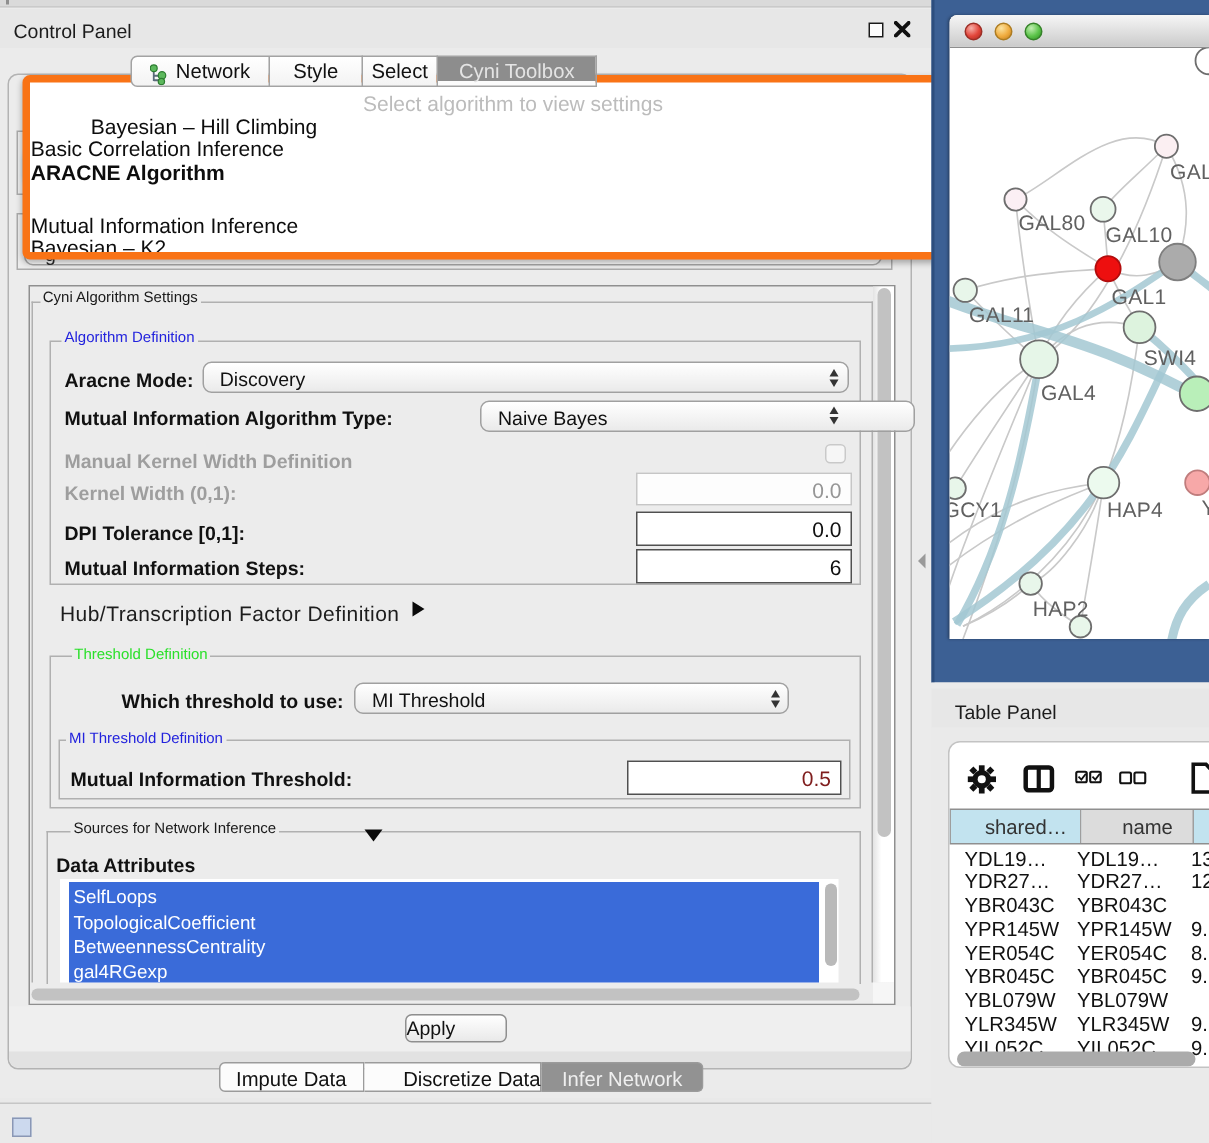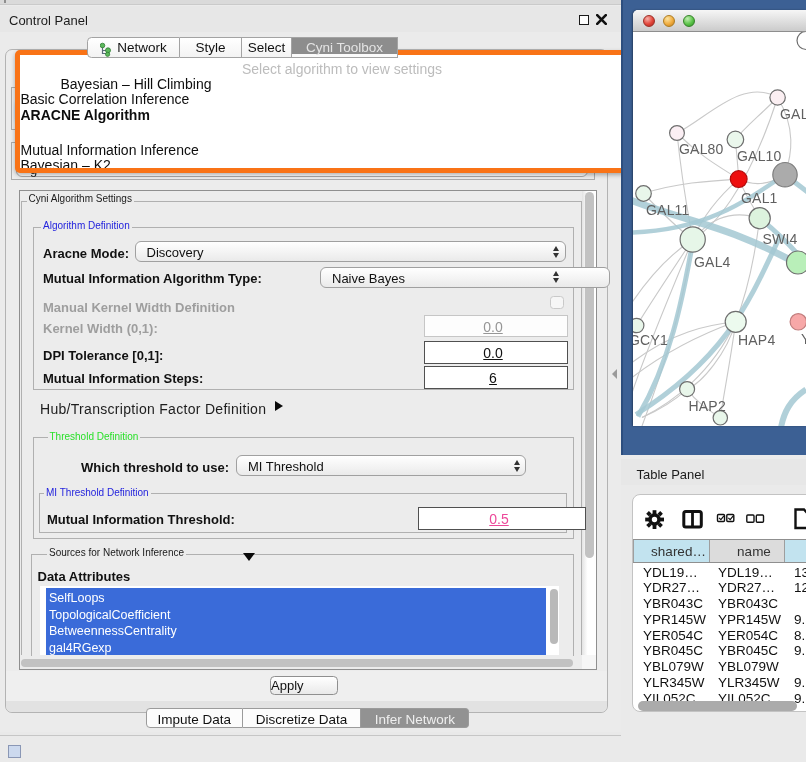--- a/index.html
+++ b/index.html
@@ -3,21 +3,21 @@
 <meta charset="utf-8">
 <style>
 * { margin:0; padding:0; box-sizing:border-box; }
 html,body { width:806px; height:762px; overflow:hidden; }
 body { font-family:"Liberation Sans", sans-serif; background:#e9e9e9; position:relative; }
 .abs { position:absolute; }
 .lbl { position:absolute; font-size:13px; font-weight:bold; color:#111; }
 .glbl { position:absolute; font-size:13px; font-weight:bold; color:#9e9e9e; }
 .grp { position:absolute; border:1px solid #b0b0b0; }
 .gt { position:absolute; font-size:10px; background:#ececec; padding:0 2px; }
-.fld { position:absolute; font-size:14px; text-align:center;text-decoration:underline; }
+.fld { position:absolute; font-size:14px; text-align:right; }
 .combo { position:absolute; background:linear-gradient(#ffffff,#eaeaea); border:1px solid #a0a0a0; border-radius:6px; font-size:13px; color:#111; }
 .combo span { position:absolute; left:11px; top:3px; }
 .car { position:absolute; width:0; height:0; border-left:3.5px solid transparent; border-right:3.5px solid transparent; }
 .up { border-bottom:5px solid #333; }
 .dn { border-top:5px solid #333; }
 .ttab { height:21px; padding:2.5px 12px 0 12px; background:linear-gradient(#ffffff,#f3f3f3); border:1px solid #a3a3a3; color:#111; display:flex; align-items:flex-start; font-size:13.5px; }
 .ttab.tsel { background:linear-gradient(to bottom,#8d8d8d 0,#8d8d8d 16px,#fbfbfb 16px); color:#e4e4e4; }
 .btab { height:20px; padding-top:3px; background:#fcfcfc; border:1px solid #9b9b9b; color:#111; font-size:13.5px; white-space:nowrap; text-align:center; }
 .btab.sel { background:#929292; color:#efefef; }
 .tl { position:absolute; width:12px; height:12px; border-radius:50%; top:5px; }
@@ -79,39 +79,39 @@
   <div class="grp" style="left:32.5px;top:436.5px;width:541px;height:102.5px;"></div>
   <div class="gt" style="left:47.5px;top:430.5px;color:#2ae02a;">Threshold Definition</div>
   <div class="lbl" style="left:81px;top:459.5px;">Which threshold to use:</div>
   <div class="combo" style="left:236px;top:455px;width:290px;height:21px;">
       <span>MI Threshold</span>
     </div>
 
   <div class="grp" style="left:38.8px;top:492.5px;width:528.5px;height:40px;"></div>
   <div class="gt" style="left:44px;top:486.5px;color:#2323dd;">MI Threshold Definition</div>
   <div class="lbl" style="left:47px;top:511.5px;">Mutual Information Threshold:</div>
-  <div class="fld" style="left:418px;top:507px;width:168px;height:23px;background:#fff;border:1.5px solid #505050;color:#ec4899;padding:3px 6px 0 0;">0.5</div>
+  <div class="fld" style="left:418px;top:507px;width:143px;height:23px;background:#fff;border:1.5px solid #505050;color:#7f1d1d;padding:3px 6px 0 0;">0.5</div>
 
   <div class="grp" style="left:31px;top:553.5px;width:543px;height:102px;border-bottom:none;"></div>
   <div class="gt" style="left:47px;top:547px;color:#1a1a1a;">Sources for Network Inference</div>
   <div class="abs" style="left:243px;top:552.5px;width:0;height:0;border-top:8px solid #0a0a0a;border-left:6.5px solid transparent;border-right:6.5px solid transparent;"></div>
   <div class="lbl" style="left:37.5px;top:568.5px;">Data Attributes</div>
 
   <div class="abs" style="left:40px;top:586px;width:519px;height:69px;background:#fff;overflow:hidden;">
     <div style="position:absolute;left:6px;top:2px;width:500px;height:75px;background:#3a6bd9;color:#fff;font-size:12.5px;padding:2px 0 0 3px;line-height:16.7px;">SelfLoops<br>TopologicalCoefficient<br>BetweennessCentrality<br>gal4RGexp</div>
   </div>
   <div class="abs" style="left:550px;top:589px;width:8px;height:54.5px;background:#b9b9b9;border-radius:4px;"></div>
 
   <div class="abs" style="left:6px;top:671px;width:601px;height:30px;background:#efefef;"></div>
   <div class="abs" style="left:6px;top:701px;width:601px;height:11px;background:#e2e2e2;border-radius:0 0 7px 7px;"></div>
   <div class="abs" style="left:270px;top:676px;width:68px;height:18.5px;background:linear-gradient(#ffffff,#e9e9e9);border:1px solid #8f8f8f;border-radius:4.5px;text-align:left;font-size:13px;color:#111;padding-top:1px;">Apply</div>
 
   <div class="abs" style="left:145.7px;top:708px;height:20px;display:flex;">
     <div class="btab" style="border-radius:4px 0 0 4px;width:97px;text-align:center;">Impute Data</div>
-    <div class="btab" style="border-left:none;width:118.6px;text-align:center;">Discretize Data</div>
+    <div class="btab" style="border-left:none;width:118.6px;text-align:right;">Discretize Data</div>
     <div class="btab sel" style="border-left:none;border-radius:0 4px 4px 0;width:108px;text-align:center;">Infer Network</div>
   </div>
   <div class="abs" style="left:0;top:735px;width:621px;height:27px;background:#eaeaea;border-top:1px solid #c6c6c6;"></div>
   <div class="abs" style="left:8px;top:745px;width:13px;height:13px;background:#ccd9ee;border:1px solid #8a97b5;"></div>
 
   <div class="abs" style="left:87px;top:36.5px;height:21px;display:flex;z-index:6;">
     <div class="ttab" style="border-radius:4.5px 0 0 4.5px;width:93px;justify-content:center;padding:2.5px 0 0 0;"><svg width="13" height="15" viewBox="0 0 13 15" style="margin-right:4px;margin-top:2px;">
           <path d="M2.5,4 L2.5,12 M2.5,8.5 L7.5,8.5 M2.5,11.5 L7,11.5" stroke="#5a6b7a" stroke-width="1.2" fill="none"></path>
           <circle cx="2.5" cy="3.5" r="2.3" fill="#5cb85c" stroke="#2e7d32" stroke-width="0.8"></circle>
           <circle cx="8" cy="8.3" r="2.5" fill="#5cb85c" stroke="#2e7d32" stroke-width="0.8"></circle>
@@ -247,21 +247,21 @@
       <rect x="84.5" y="19.5" width="7" height="7" rx="1"></rect>
       <rect x="93.8" y="19.5" width="7" height="7" rx="1"></rect>
       <path d="M86,22.8 l1.9,1.9 3,-3.9" stroke-width="1.2"></path>
       <path d="M95.3,22.8 l1.9,1.9 3,-3.9" stroke-width="1.2"></path>
       <rect x="113.8" y="20" width="7.2" height="7.2" rx="1"></rect>
       <rect x="123.3" y="20" width="7.2" height="7.2" rx="1"></rect>
     </g>
     <path d="M162.5,14.5 h8.5 l5,5.5 v13 h-13.5 z" fill="none" stroke="#111" stroke-width="2.4"></path>
   </svg>
   <div style="display:flex;height:24px;font-size:13.5px;color:#333;border-top:1px solid #8f8f8f;border-bottom:1px solid #8f8f8f;">
-    <div style="width:77px;background:#c2e3ef;border-right:1px solid #9e9e9e;border-left:1px solid #9e9e9e;text-align:center;padding:4px 0 0 14px;">shared…</div>
+    <div style="width:88px;background:#c2e3ef;border-right:1px solid #9e9e9e;border-left:1px solid #9e9e9e;text-align:center;padding:4px 0 0 14px;">shared…</div>
     <div style="width:75px;background:#dcdcdc;border-right:1px solid #9e9e9e;text-align:center;padding:4px 0 0 14px;">name</div>
     <div style="flex:1;background:#c2e3ef;"></div>
   </div>
   <div style="display:flex;font-size:13.5px;color:#111;line-height:15.75px;padding-top:1.5px;">
     <div style="width:77px;padding-left:10px;">YDL19…<br>YDR27…<br>YBR043C<br>YPR145W<br>YER054C<br>YBR045C<br>YBL079W<br>YLR345W<br>YIL052C</div>
     <div style="width:75px;padding-left:8px;">YDL19…<br>YDR27…<br>YBR043C<br>YPR145W<br>YER054C<br>YBR045C<br>YBL079W<br>YLR345W<br>YIL052C</div>
     <div style="flex:1;padding-left:9px;">13<br>12<br>&nbsp;<br>9.<br>8.<br>9.<br>&nbsp;<br>9.<br>9.</div>
   </div>
   <div class="abs" style="left:4.5px;top:206px;width:159px;height:9.5px;background:#ababab;border-radius:5px;"></div>
 </div>

